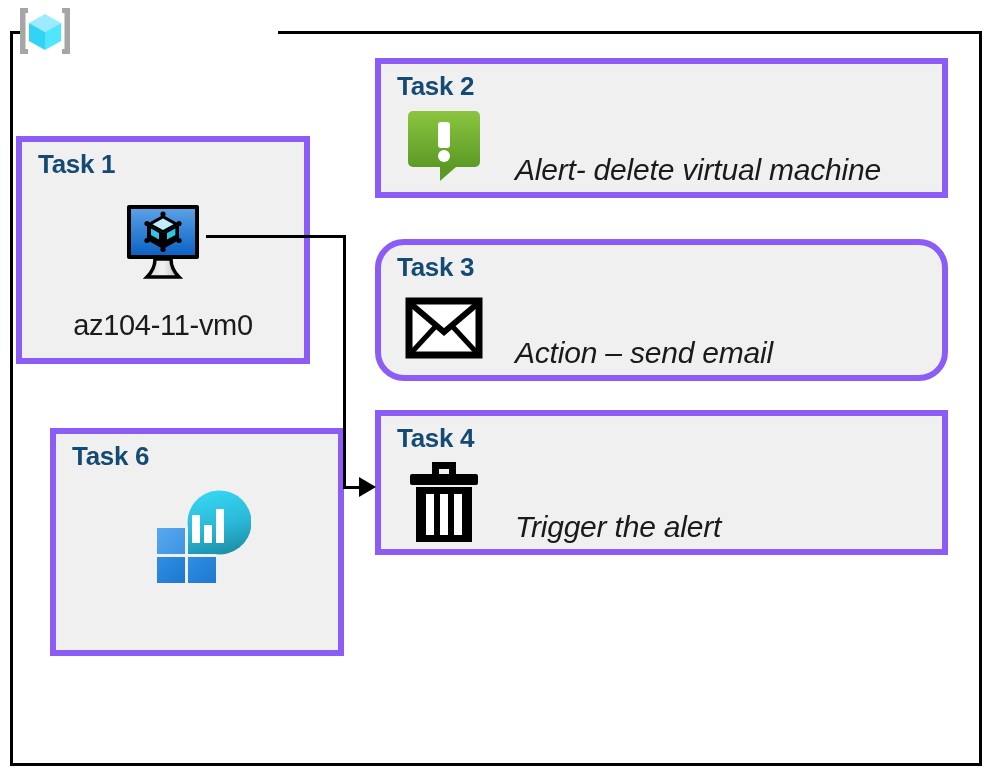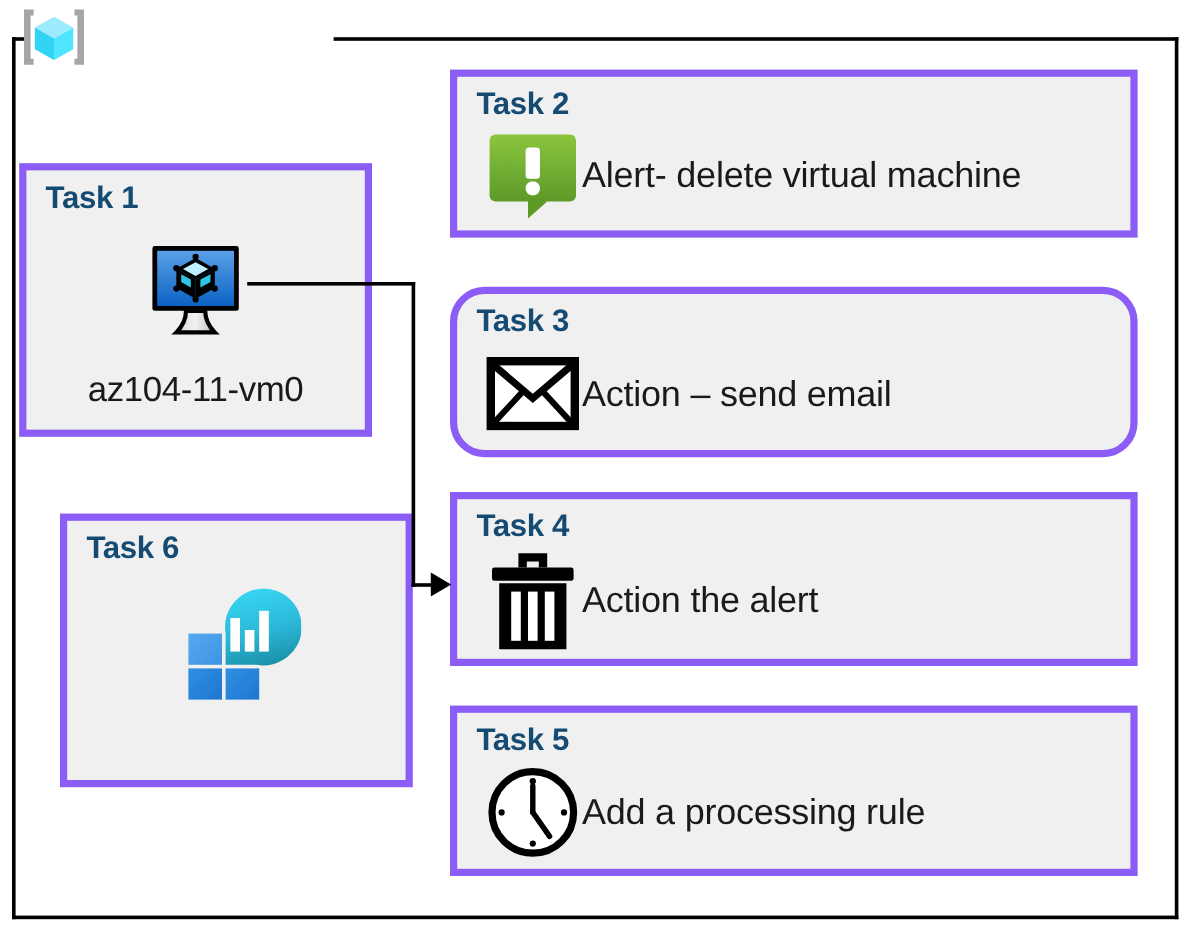--- a/index.html
+++ b/index.html
@@ -115,21 +115,23 @@
   }
 
   
   .card-h .card-row {
     position: absolute;
     left: 22px;
     right: 10px;
     top: 42px;
     bottom: 6px;
     display: flex;
-    align-items: center;
+    align-items: flex-end;
+    gap: 30px;
+    font-style: italic;
   }
   .card-h .card-icon-h {
     flex: 0 0 auto;
     width: 82px;
     height: 82px;
     display: flex;
     align-items: center;
     justify-content: center;
   }
   .card-h .card-label-h {
@@ -307,43 +309,24 @@
 
           <rect x="4" y="16" width="68" height="11" rx="2" fill="#000000"></rect>
 
           <path d="M10 29 h56 v55 h-56 z" fill="#000000"></path>
 
           <rect x="20" y="36" width="8" height="41" fill="#ffffff"></rect>
           <rect x="34" y="36" width="8" height="41" fill="#ffffff"></rect>
           <rect x="48" y="36" width="8" height="41" fill="#ffffff"></rect>
         </svg>
       </div>
-      <div class="card-label-h">Action the alert</div>
-    </div>
-  </div>
-
-  <div class="card card-h" style="left:375px; top:588px; width:573px; height:142px;">
-    <div class="card-title">Task 5</div>
-    <div class="card-row">
-      <div class="card-icon-h">
-        <svg width="80" height="80" viewBox="0 0 80 80" xmlns="http://www.w3.org/2000/svg">
-          <circle cx="40" cy="40" r="34" fill="#ffffff" stroke="#000000" stroke-width="6"></circle>
-
-          <circle cx="40" cy="14" r="2.6" fill="#000000"></circle>
-          <circle cx="66" cy="40" r="2.6" fill="#000000"></circle>
-          <circle cx="40" cy="66" r="2.6" fill="#000000"></circle>
-          <circle cx="14" cy="40" r="2.6" fill="#000000"></circle>
-
-          <path d="M40 40 L40 18" stroke="#000000" stroke-width="4.5" stroke-linecap="round" fill="none"></path>
-          <path d="M40 40 L54 60" stroke="#000000" stroke-width="4.5" stroke-linecap="round" fill="none"></path>
-        </svg>
-      </div>
-      <div class="card-label-h">Add a processing rule</div>
-    </div>
-  </div>
+      <div class="card-label-h">Trigger the alert</div>
+    </div>
+  </div>
+
 
   <div>
     <div class="conn conn-h1"></div>
     <div class="conn conn-v"></div>
     <div class="conn conn-h2"></div>
     <div class="conn-arrow"></div>
   </div>
 
 </div>
 

